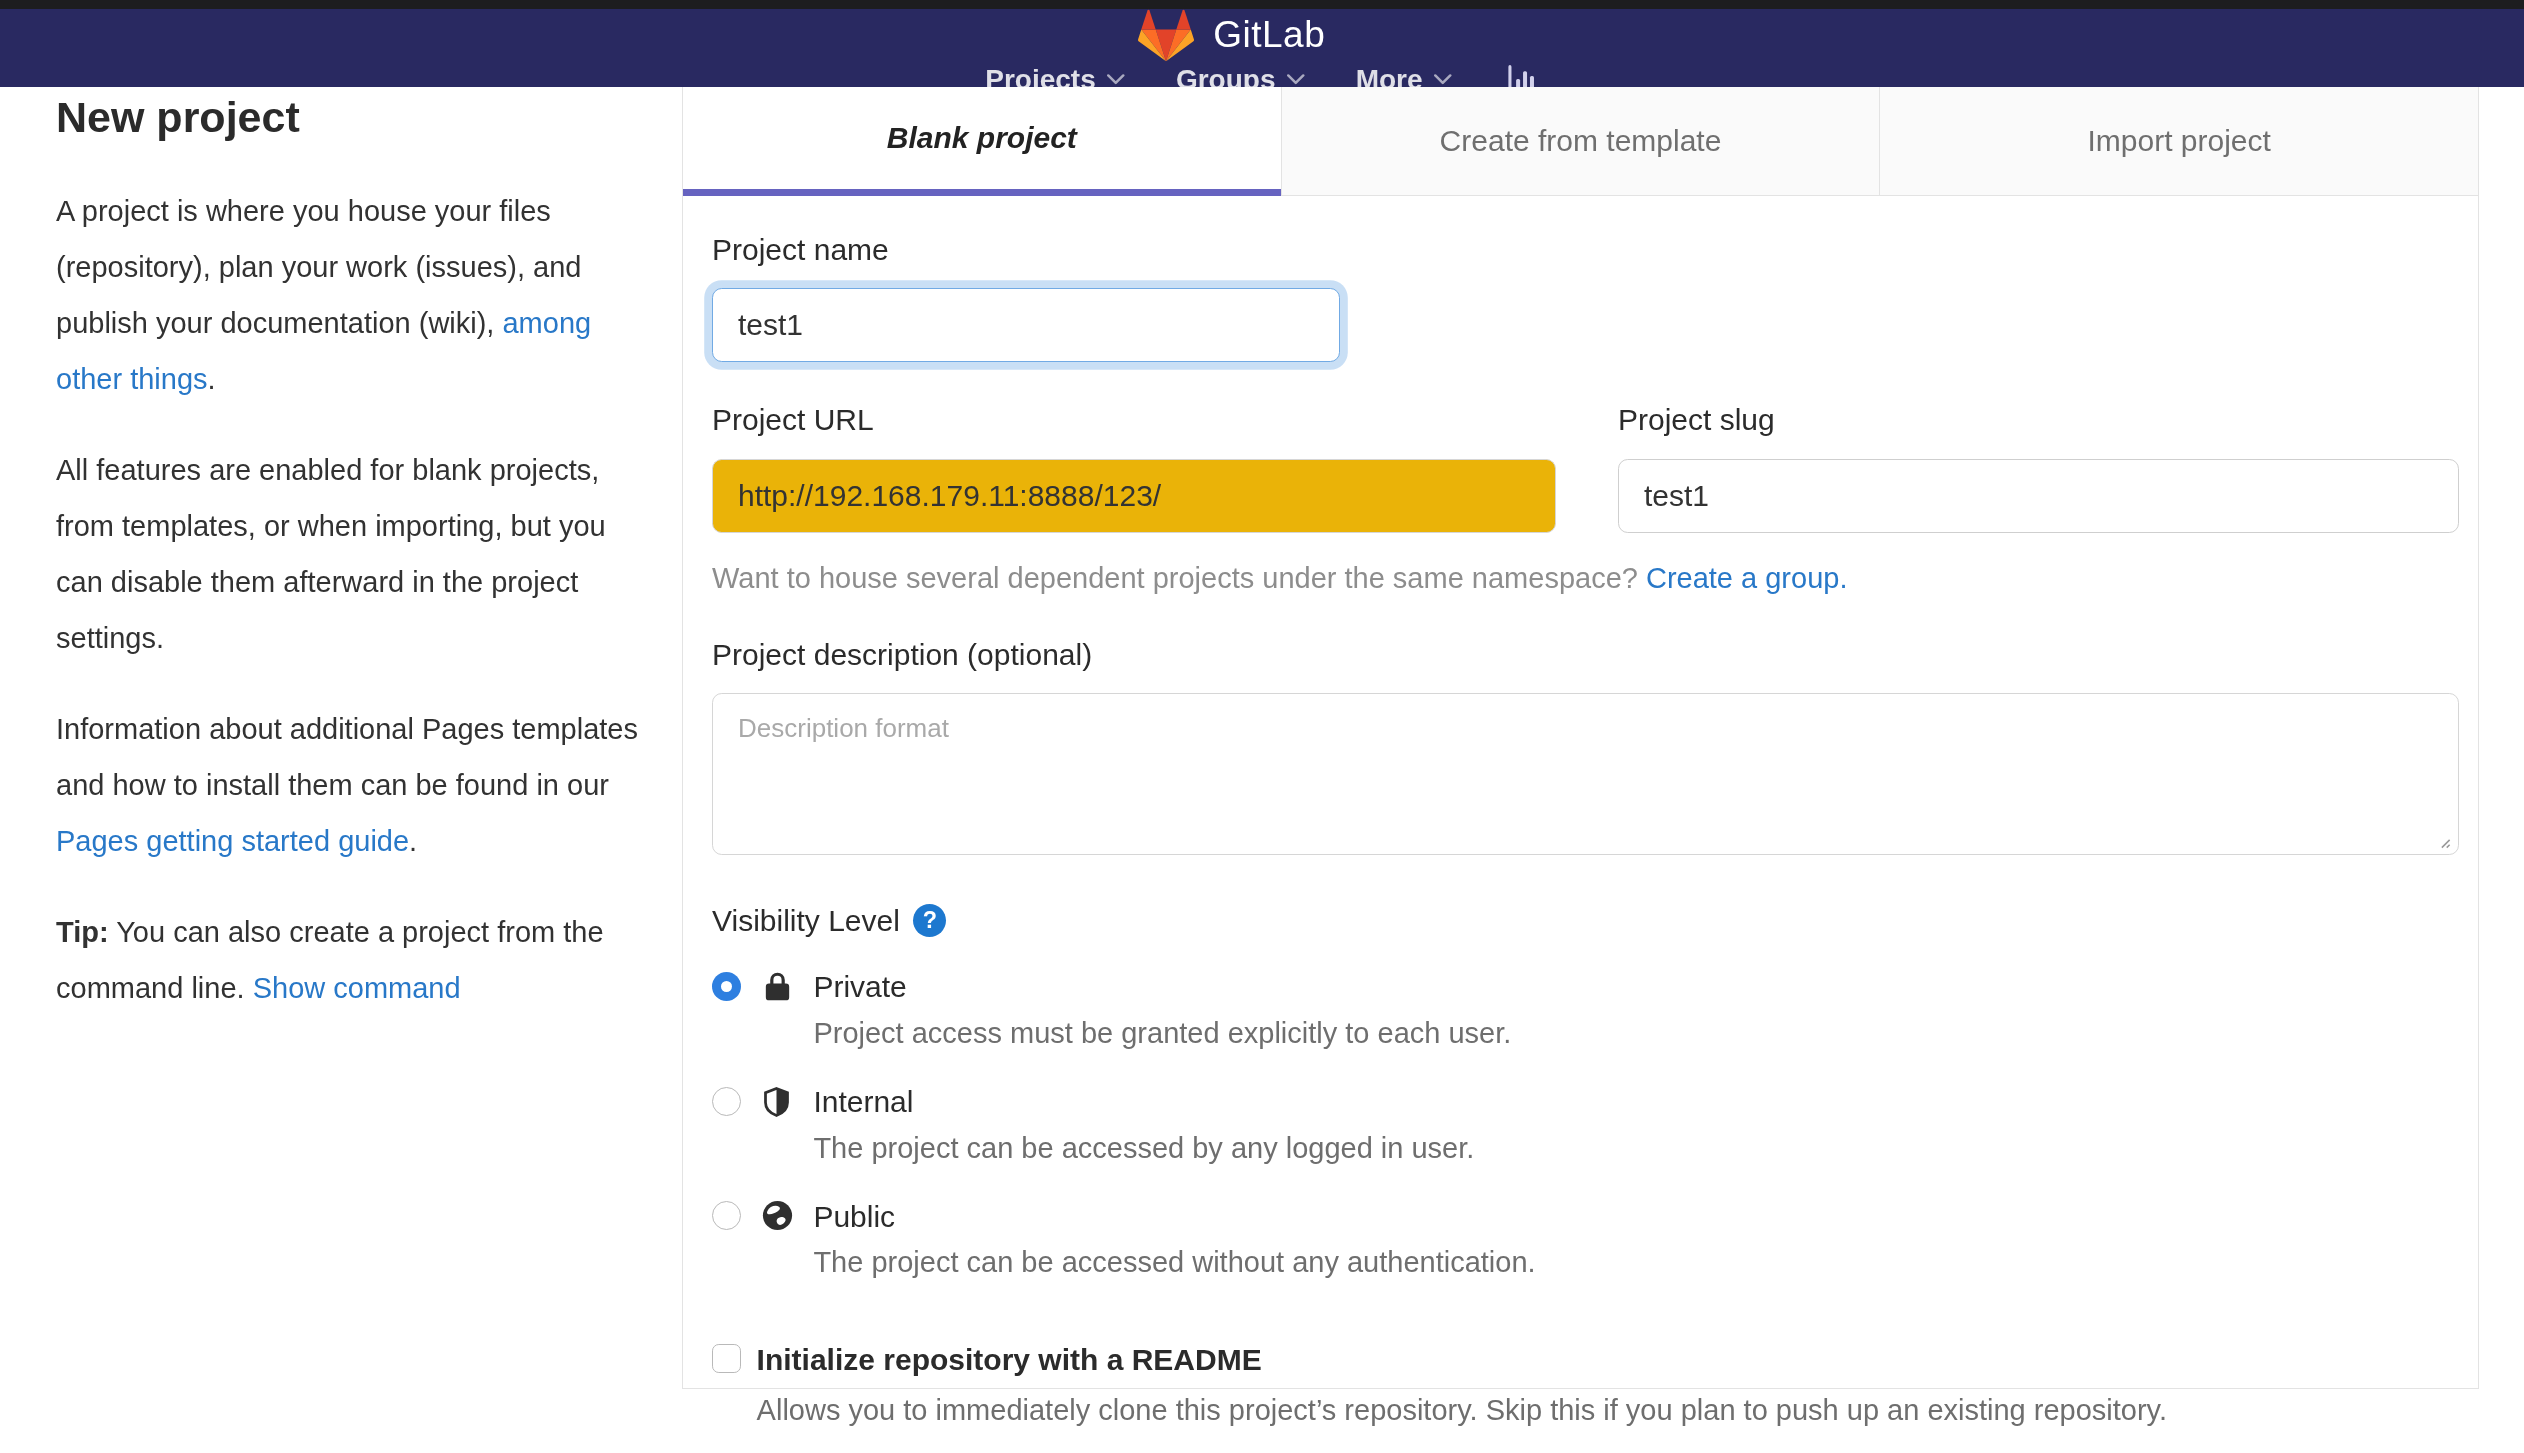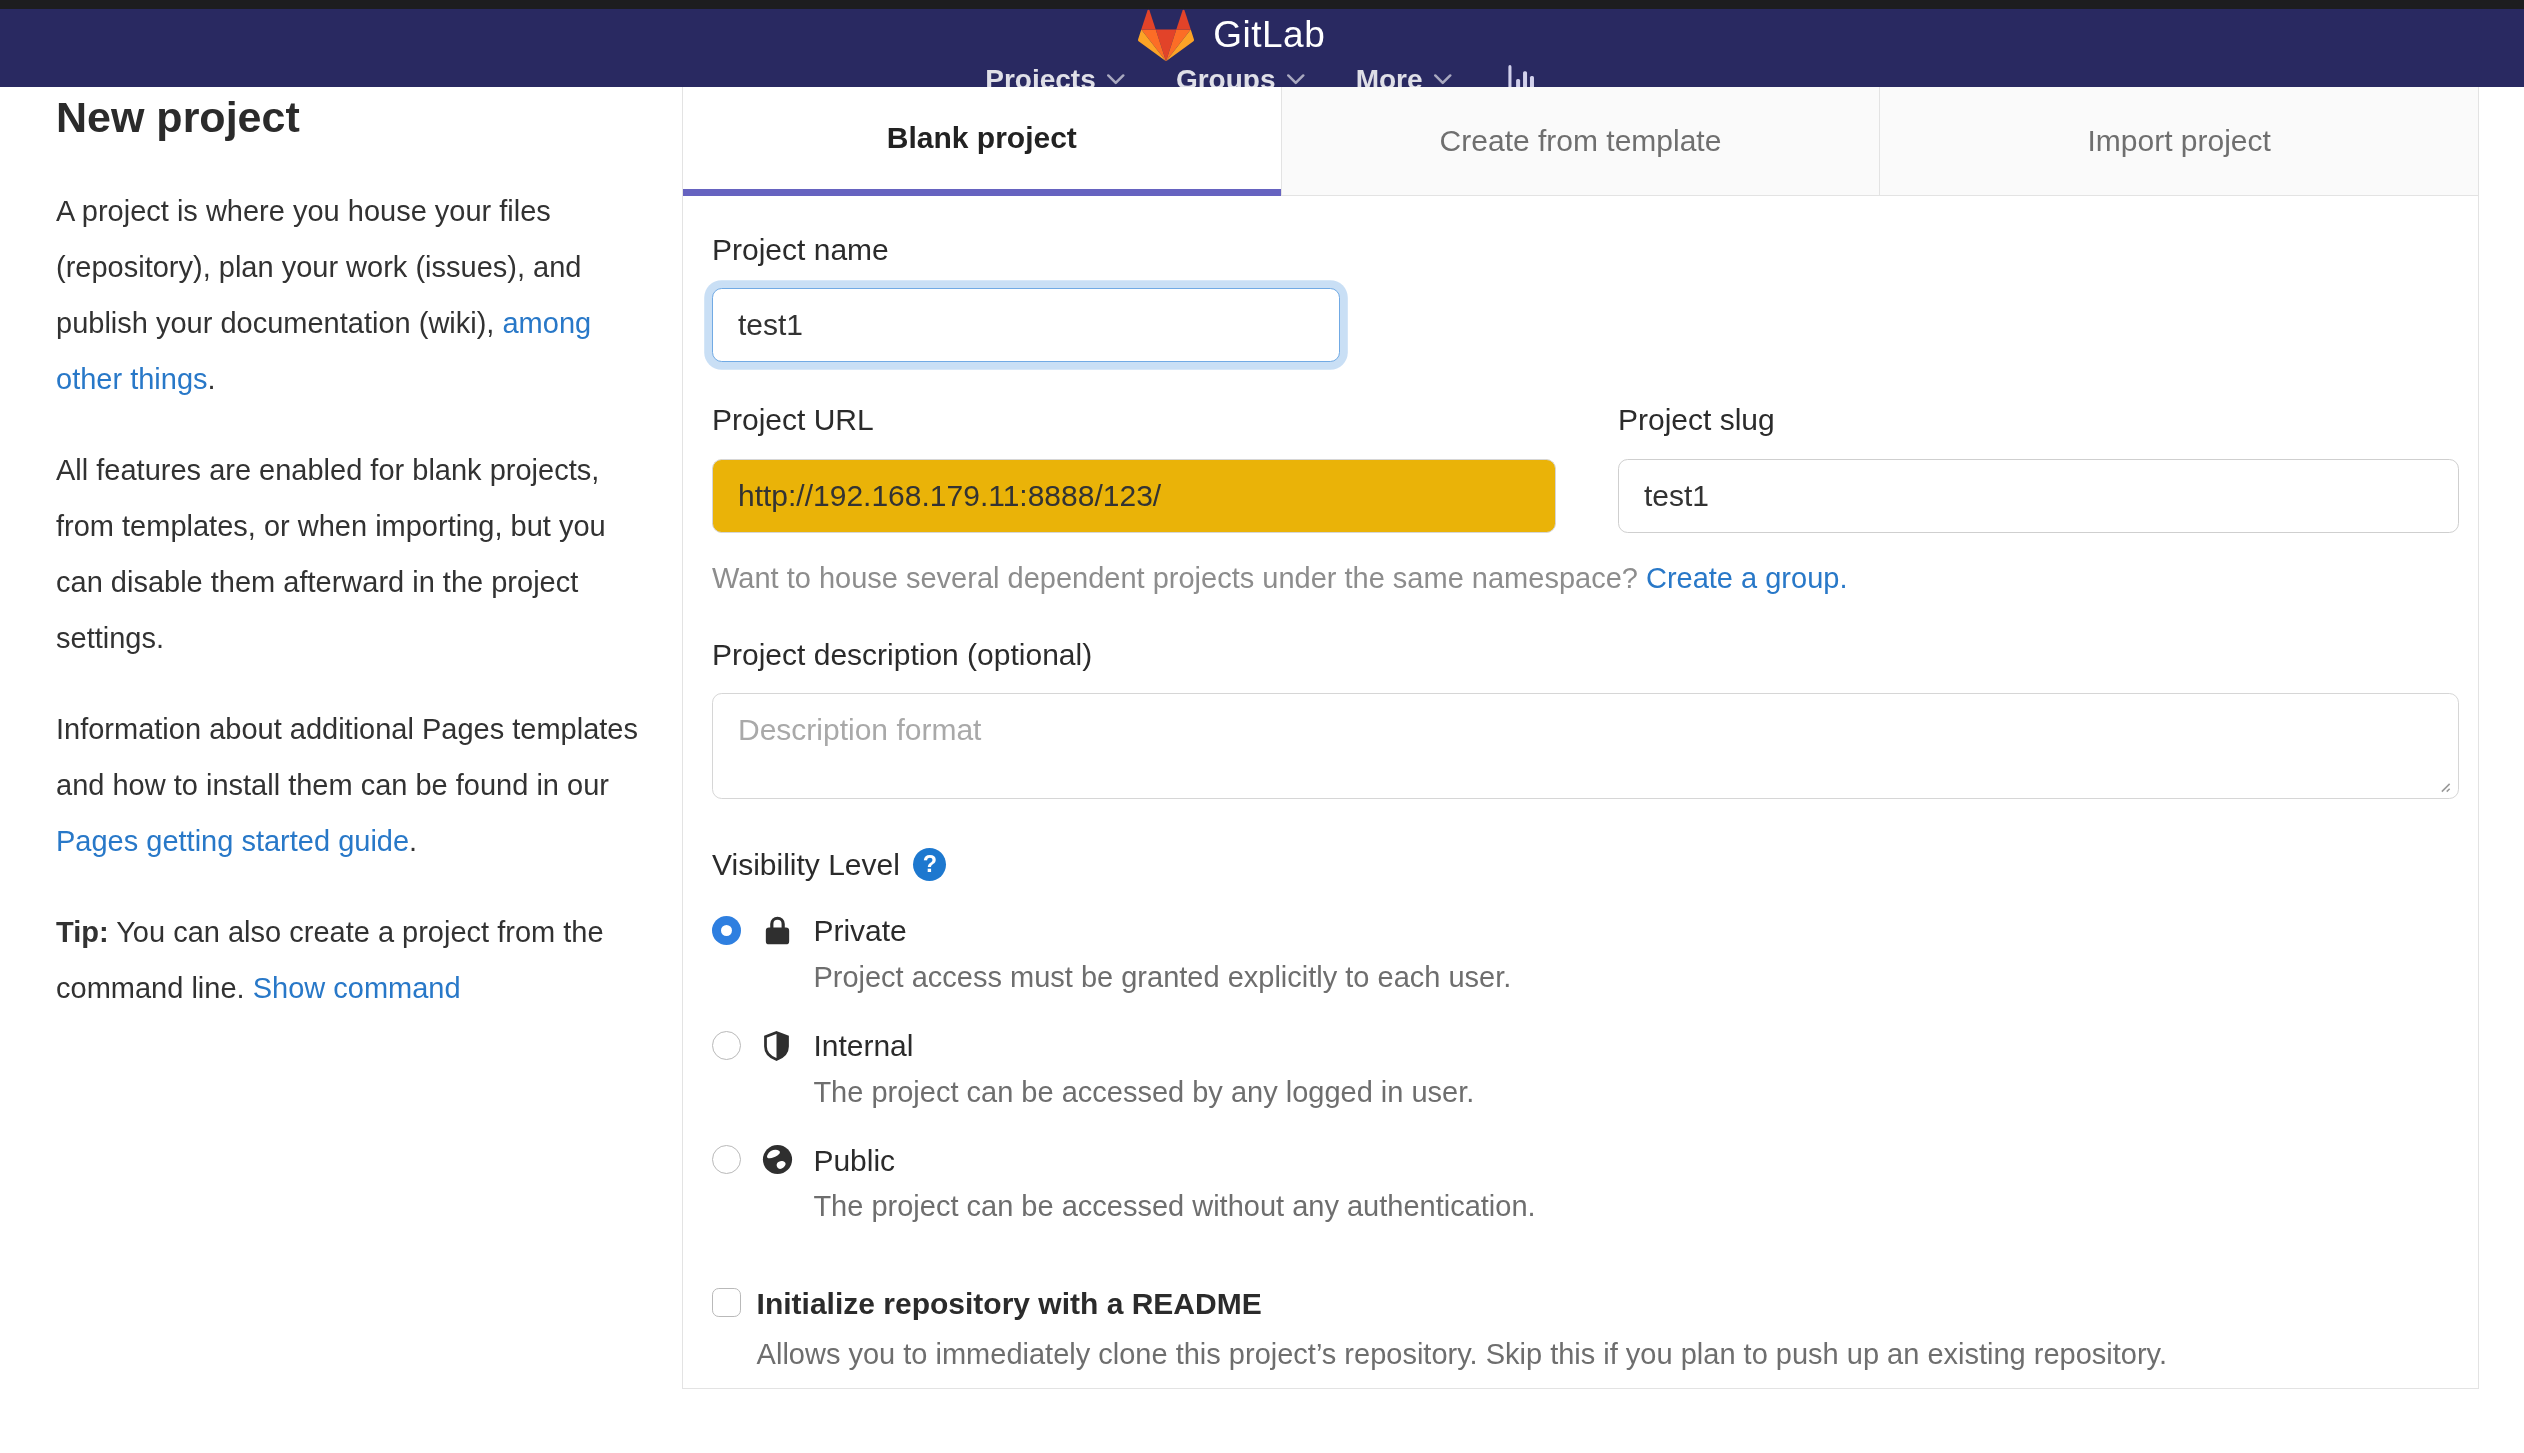--- a/index.html
+++ b/index.html
@@ -38,36 +38,36 @@
   .sidebar a{color:var(--link-blue);text-decoration:none;cursor:pointer;}
   
   .panel{position:absolute;left:682px;top:0;width:1797px;height:1302px;background:#fff;
          border:1.9px solid var(--panel-border);border-top:none;}
   .tabs{display:flex;height:109px;}
   .tab{flex:1;height:109px;display:flex;align-items:center;justify-content:center;
        background:#fafafa;color:#6f6f6f;font-size:30px;cursor:pointer;
        border-bottom:1.9px solid var(--panel-border);border-left:1.9px solid var(--panel-border);}
   .tab:first-child{border-left:none;}
   .tab.active{background:#fff;color:#222;font-weight:600;
-              border-bottom:7.8px solid var(--accent-indigo);}
+              border-bottom:7.8px solid var(--accent-indigo);font-style:italic;}
   .form{padding:37px 0 0 29px;width:1776px;}
   .field-label{font-size:30px;font-weight:400;color:#2b2b2b;margin:0 0 21.4px;display:block;}
   .text-input{height:74px;border:1.9px solid #cfcfcf;border-radius:9.7px;font-size:30px;
               color:#333;padding:0 25px;font-family:inherit;outline:none;background:#fff;}
   .focused{border-color:#71aae4;box-shadow:0 0 0 7.8px rgba(113,170,228,.38);}
   .name-input{width:628px;}
   .form-row{display:flex;gap:62px;margin-top:41px;}
   .url-input{width:844px;background:#eab308;border-color:var(--border-gray);color:#333;}
   .slug-input{width:841px;}
   .hint{margin-top:29px;font-size:29px;color:var(--hint);}
   .hint a{color:var(--link-blue);text-decoration:none;cursor:pointer;}
   .desc-group{margin-top:43px;}
   .ta-wrap{position:relative;width:1747px;}
-  textarea{width:1747px;height:106px;border:1.9px solid var(--border-gray);border-radius:9.7px;
-           padding:19.5px 25px;font-size:30px;font-family:inherit;color:#333;resize:none;outline:none;}
+  textarea{width:1747px;height:162px;border:1.9px solid var(--border-gray);border-radius:9.7px;
+           padding:19.5px 25px;font-size:26px;font-family:inherit;color:#333;resize:none;outline:none;}
   textarea::placeholder{color:#a9a9a9;}
   .resize-grip{position:absolute;right:7.8px;bottom:9.7px;}
   .vis-group{margin-top:45px;}
   .vis-label{display:flex;align-items:center;gap:13.6px;margin-bottom:9.7px;}
   .help-circle{width:33px;height:33px;border-radius:50%;background:#1d78cf;color:#fff;
                display:flex;align-items:center;justify-content:center;font-size:23.4px;
                font-weight:700;cursor:pointer;}
   .vis-row{display:grid;grid-template-columns:29px 49px 1fr;column-gap:11.7px;
            margin-top:29px;align-items:start;}
   .radio{width:29px;height:29px;border-radius:50%;border:1.9px solid #b9b9b9;background:#fff;

